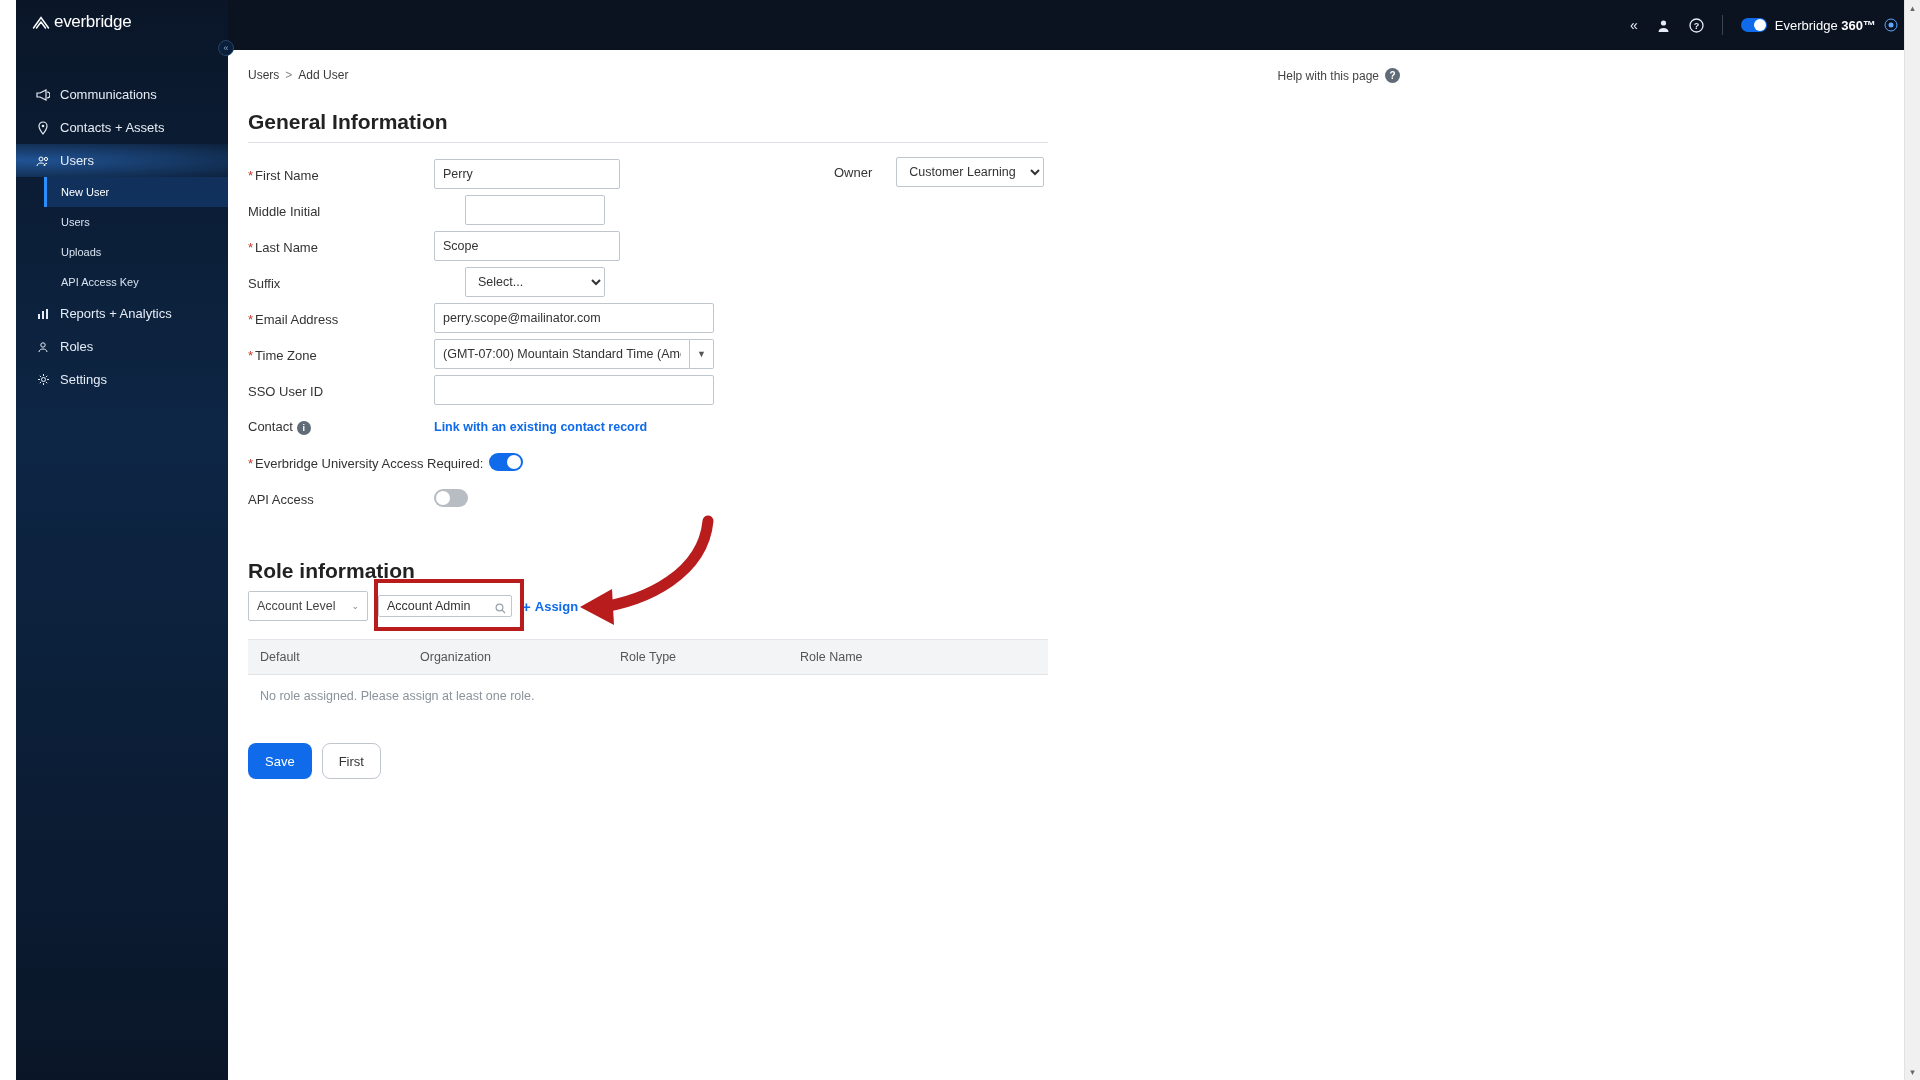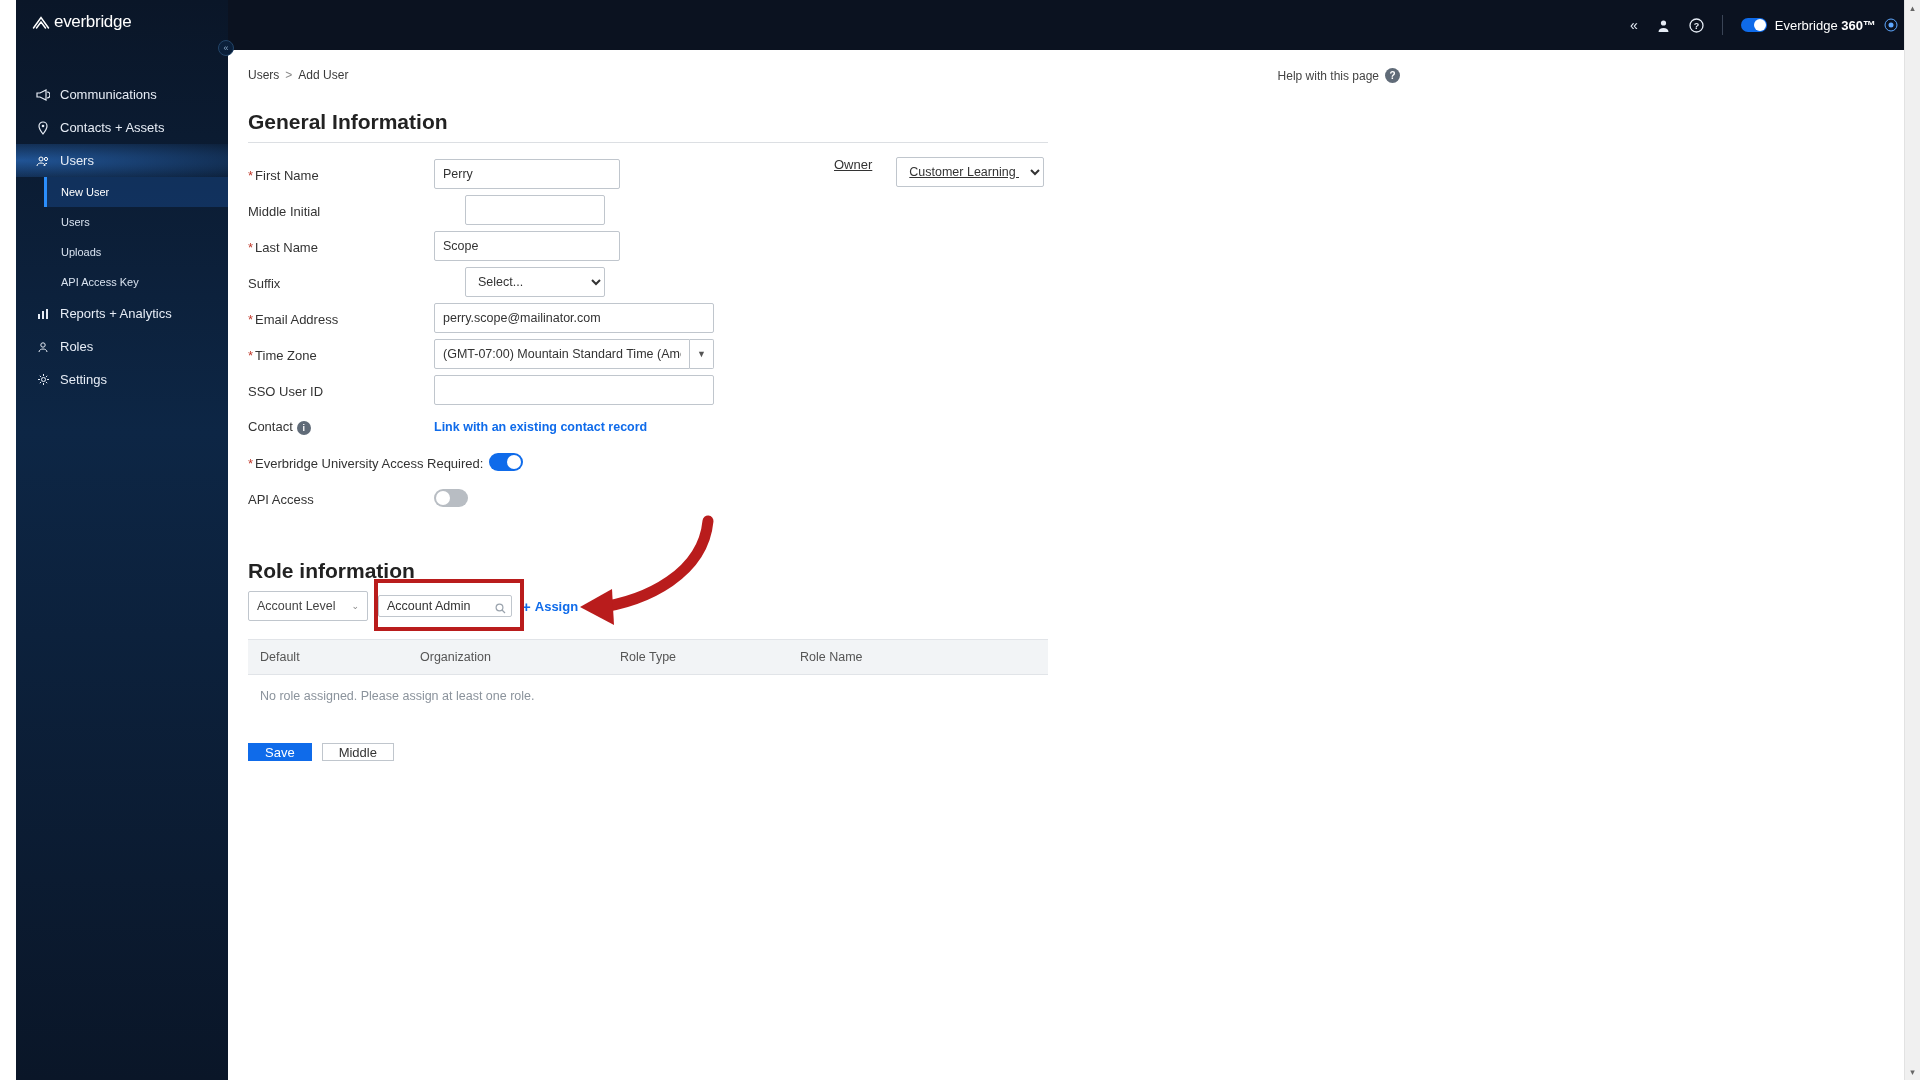--- a/index.html
+++ b/index.html
@@ -41,21 +41,21 @@
 .req { color:#c0392b; margin-right:2px; }
 .form-field { flex:1; }
 .text-input { height:30px; border:1px solid #c0c6cd; border-radius:2px; padding:0 8px; font-size:12.5px; color:#333; background:#fff; }
 .w-med { width:186px; }
 .w-sm { width:140px;margin-left:31px; }
 .w-lg { width:280px; }
 select.text-input { appearance: menulist; }
 .combo { display:flex; }
 .combo .text-input { width: 256px; border-top-right-radius:0; border-bottom-right-radius:0; }
 .combo .combo-btn { width:24px; height:30px; border:1px solid #c0c6cd; border-left:none; background:#fff; display:flex;align-items:center;justify-content:center;font-size:9px;color:#555;cursor:pointer; border-radius:0 2px 2px 0; }
-.owner-block { position:absolute; left: 586px; top: 0; display:flex; align-items:flex-start; gap: 24px; text-decoration: underline; }
+.owner-block { position:absolute; left: 586px; top: 0; display:flex; align-items:center; gap: 24px; }
 .link-text { color:#0f6bea; font-size:12.5px; font-weight:600; cursor:pointer; }
 .toggle { width:34px; height:18px; border-radius:9px; background:#b8bdc3; position:relative; cursor:pointer; display:inline-block; vertical-align:middle; }
 .toggle.on { background:#0f6bea; }
 .toggle .knob { position:absolute; top:2px; width:14px; height:14px; border-radius:50%; background:#fff; left:2px; transition:left .15s; }
 .toggle.on .knob { left:18px; }
 .info-dot { display:inline-flex; width:14px;height:14px;border-radius:50%;background:#606b78;color:#fff;align-items:center;justify-content:center;font-size:9px;font-weight:700;margin-left:4px; vertical-align:middle; }
 .role-controls { display:flex; align-items:center; gap:10px; margin-top: 8px; position: relative; }
 .role-select { width:120px; height:30px; border:1px solid #c0c6cd; border-radius:2px; padding:0 8px; font-size:12.5px; color:#444; display:flex; align-items:center; justify-content:space-between; cursor:pointer; background:#fff; }
 .role-input-wrap { position:relative; width:134px; }
 .role-input { width:100%; height:22px; border:1px solid #c0c6cd; border-radius:2px; padding:0 22px 0 8px; font-size:12.5px; color:#333; }
@@ -65,21 +65,21 @@
 .assign-link .plus { font-size:15px; font-weight:700; }
 .role-table { width:800px; margin-top:18px; }
 .role-table-header { display:flex; background:#f2f4f6; border-top:1px solid #e1e4e8; border-bottom:1px solid #e1e4e8; }
 .role-table-header > div { padding:10px 12px; font-size:12.5px; color:#555; }
 .col-default { width:160px; }
 .col-org { width:200px; }
 .col-type { width:180px; }
 .col-name { flex:1; }
 .role-table-empty { padding:14px 12px; color:#8b939c; font-size:12.5px; }
 .btn-row { margin-top: 26px; display:flex; gap:10px; }
-.btn { height:18px; padding:0 16px; border-radius:0; font-size:13px; cursor:pointer; border:1px solid transparent; }
+.btn { height:36px; padding:0 16px; border-radius:8px; font-size:13px; cursor:pointer; border:1px solid transparent; }
 .btn-primary { background:#0f6bea; color:#fff; }
 .btn-secondary { background:#fff; color:#333; border-color:#c0c6cd; }
 .arrow-annotation { position:absolute; pointer-events:none; }
 .scroll-track { position:fixed; right:0; top:0; width:16px; height:100%; background:#f0f0f0; border-left:1px solid #e2e2e2; }
 .scroll-up, .scroll-down { height:16px; display:flex; align-items:center; justify-content:center; font-size:9px; color:#666; }
 .scroll-down { position:absolute; bottom:0; width:100%; }
 </style>
 </head>
 <body>
 
@@ -294,21 +294,21 @@
             <div class="col-default">Default</div>
             <div class="col-org">Organization</div>
             <div class="col-type">Role Type</div>
             <div class="col-name">Role Name</div>
           </div>
           <div class="role-table-empty">No role assigned. Please assign at least one role.</div>
         </div>
 
         <div class="btn-row">
           <button class="btn btn-primary">Save</button>
-          <button class="btn btn-secondary">Middle</button>
+          <button class="btn btn-secondary">First</button>
         </div>
       </div>
     </div>
   </div>
 </div>
 
 <div class="scroll-track">
   <div class="scroll-up">▴</div>
   <div class="scroll-down">▾</div>
 </div>

